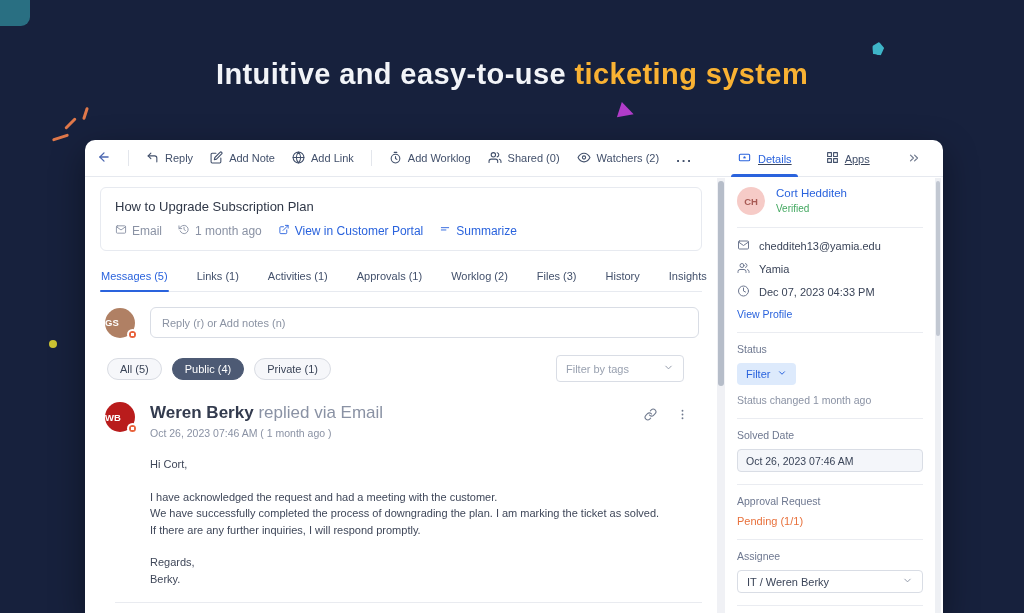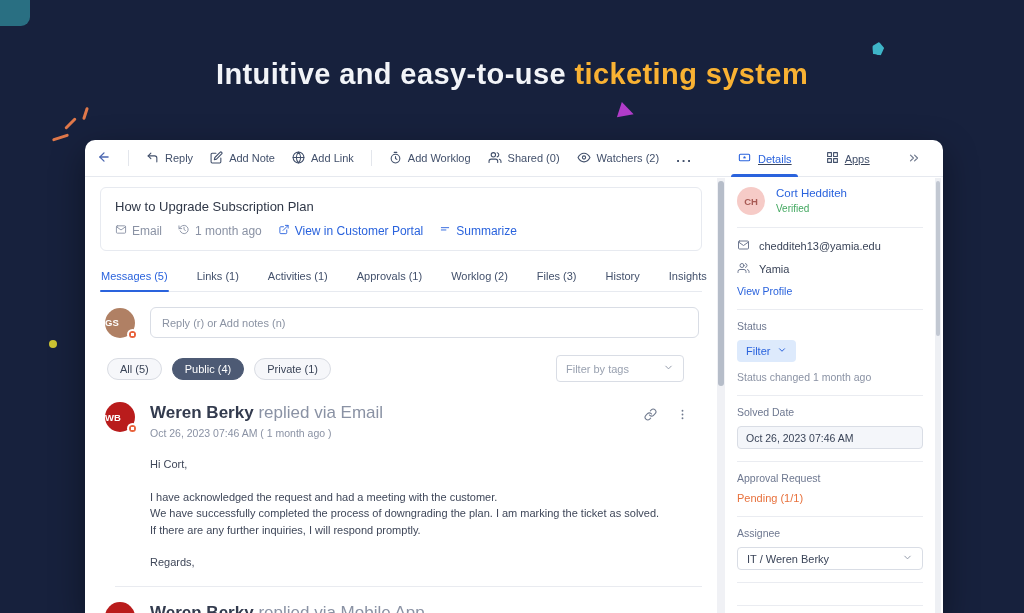--- a/index.html
+++ b/index.html
@@ -319,20 +319,21 @@
         </span>
       </div>
       <div class="msg-body">
         <div>Hi Cort,</div>
         <div class="gap"></div>
         <div>I have acknowledged the request and had a meeting with the customer.</div>
         <div>We have successfully completed the process of downgrading the plan. I am marking the ticket as solved.</div>
         <div>If there are any further inquiries, I will respond promptly.</div>
         <div class="gap"></div>
         <div>Regards,</div>
+        <div>Berky.</div>
       </div>
     </div>
 
     <div class="msg-divider"></div>
 
     <div class="message second">
       <div class="msg-head">
         <span class="avatar av-wb">
           
           
@@ -376,20 +377,27 @@
       </div>
       <div class="info-row">
         <span><svg width="13" height="12" viewBox="0 0 24 24" fill="none" stroke="currentColor" stroke-width="2" stroke-linecap="round" stroke-linejoin="round">
               <path d="M17 21v-2a4 4 0 0 0-4-4H5a4 4 0 0 0-4 4v2"></path>
               <circle cx="9" cy="7" r="4"></circle>
               <path d="M23 21v-2a4 4 0 0 0-3-3.87"></path>
               <path d="M16 3.13a4 4 0 0 1 0 7.75"></path>
             </svg></span>
         <span>Yamia</span>
       </div>
+      <div class="info-row">
+        <span><svg width="13" height="12" viewBox="0 0 24 24" fill="none" stroke="currentColor" stroke-width="2" stroke-linecap="round" stroke-linejoin="round">
+              <circle cx="12" cy="12" r="10"></circle>
+              <polyline points="12 6 12 12 16 14"></polyline>
+            </svg></span>
+        <span>Dec 07, 2023 04:33 PM</span>
+      </div>
       <div class="view-profile">View Profile</div>
     </div>
     <div style="height:1px;background:#eaecf1;margin-top:12px;"></div>
 
     <div class="field">
       <div class="field-label">Status</div>
       <span class="status-pill">
         <span>Filter</span>
         <span><svg width="10" height="10" viewBox="0 0 24 24" fill="none" stroke="currentColor" stroke-width="2.4" stroke-linecap="round" stroke-linejoin="round">
               <polyline points="6 9 12 15 18 9"></polyline>

